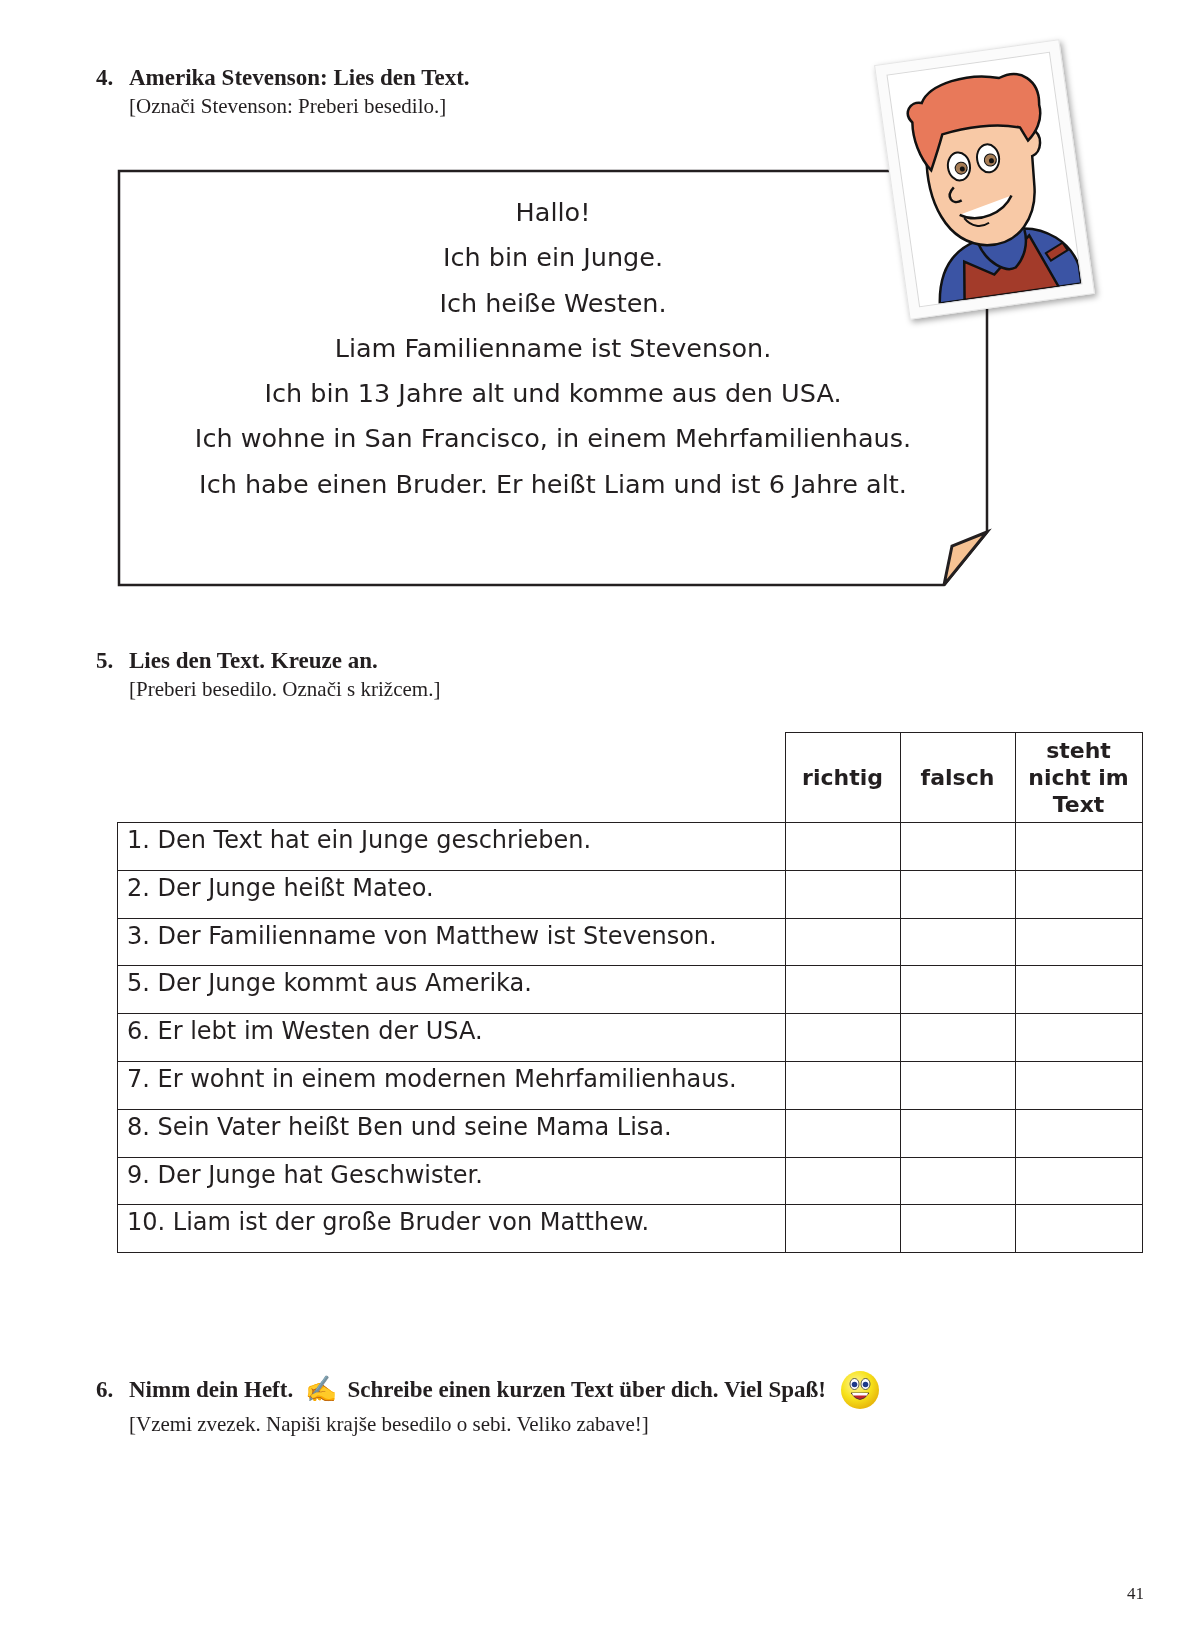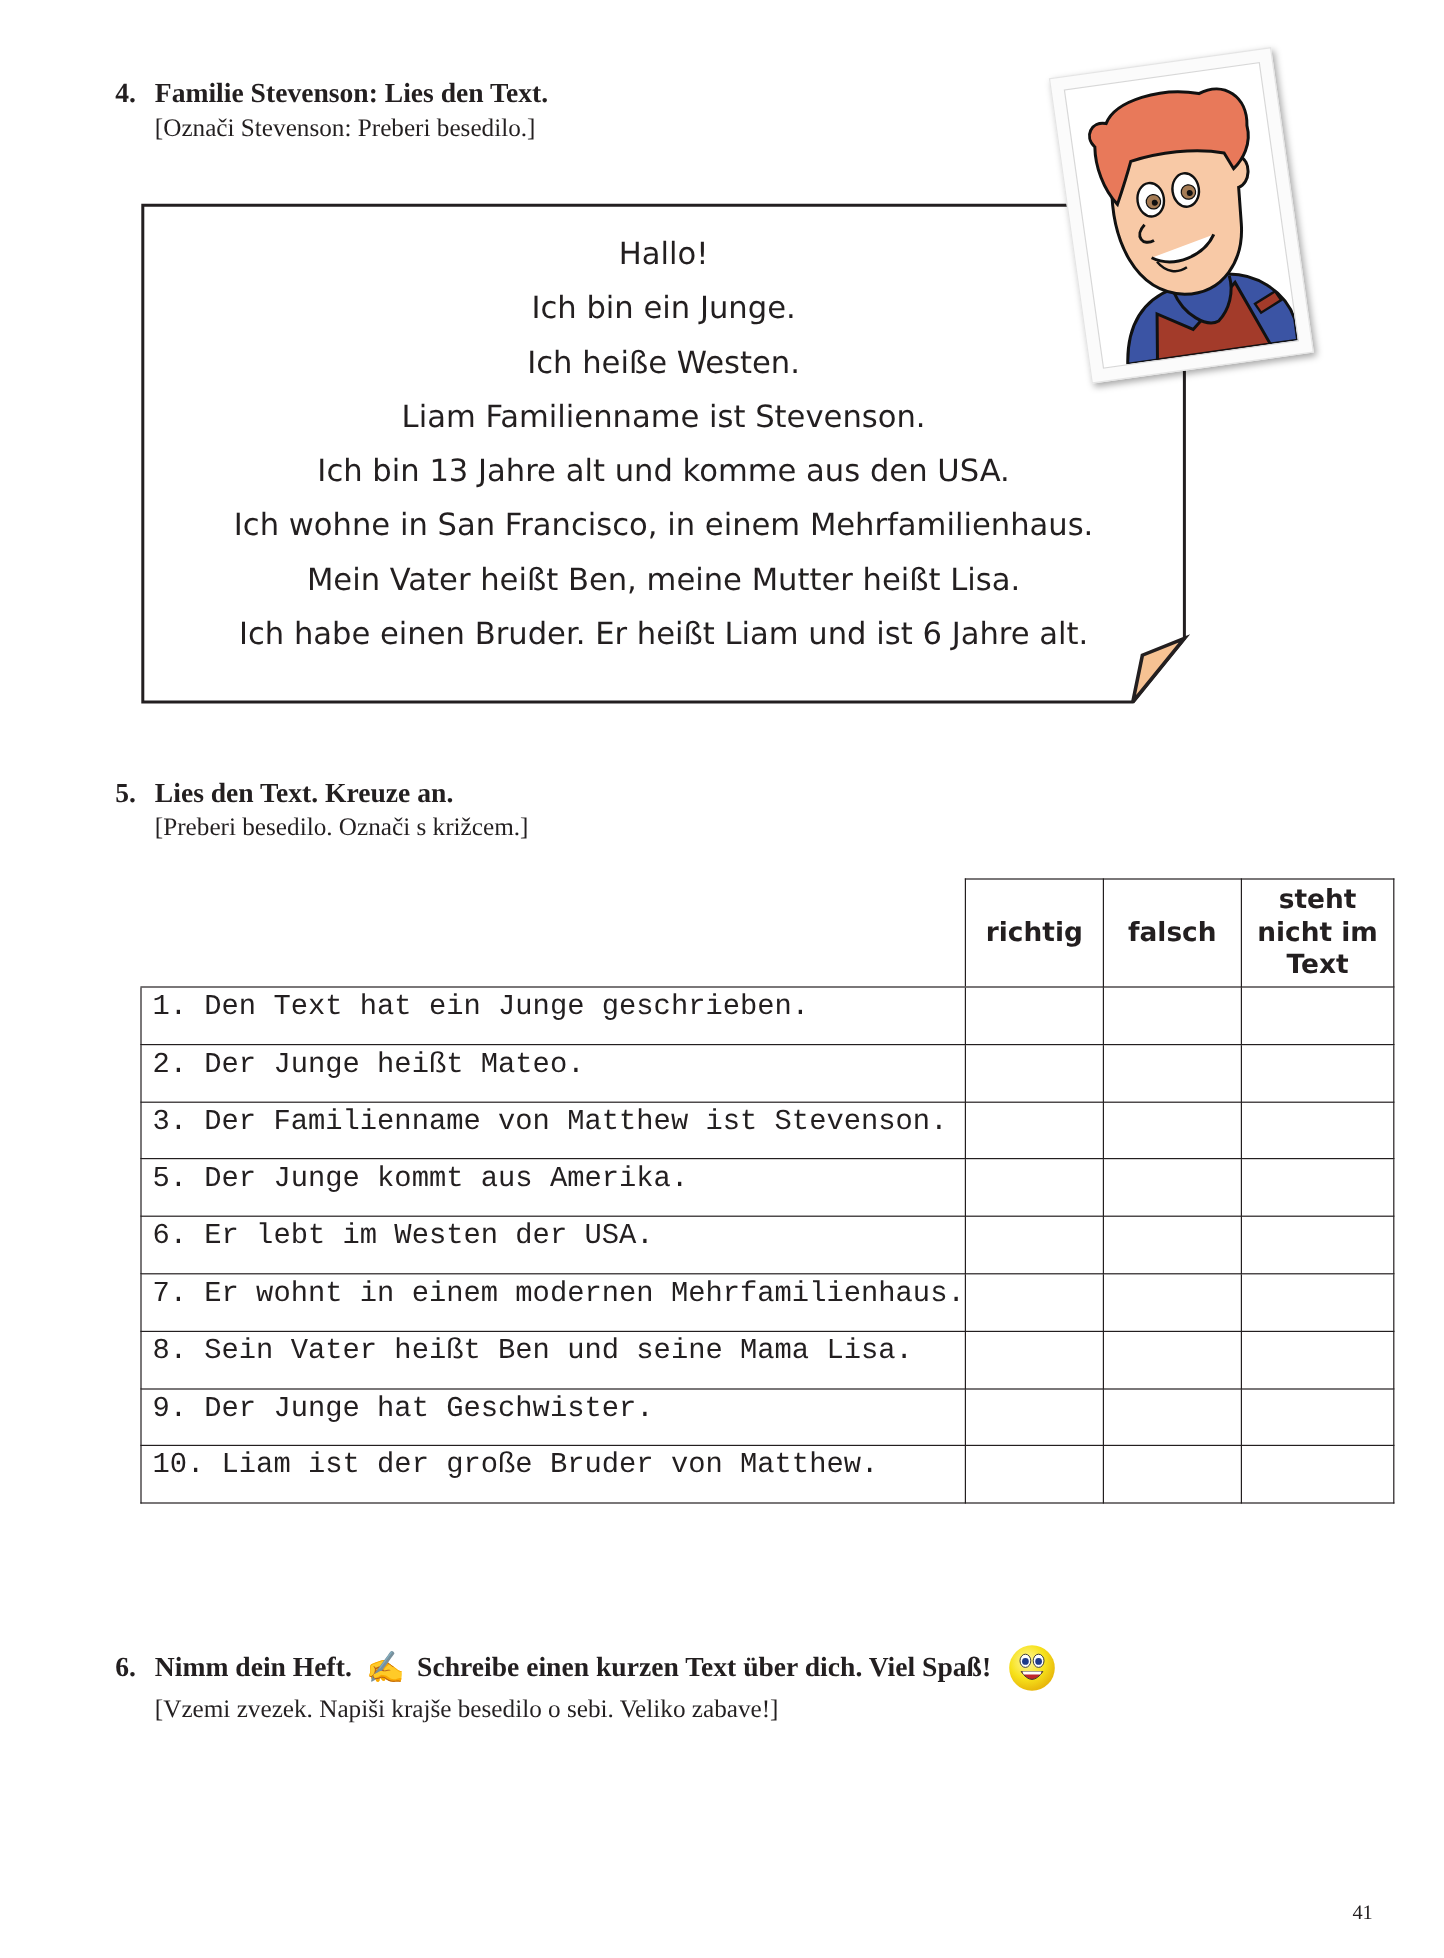--- a/index.html
+++ b/index.html
@@ -24,51 +24,50 @@
            box-shadow: 2px 3px 6px rgba(0,0,0,0.35); border: 1px solid #e5e5e5; }
   .photo-inner { position: absolute; left: 10px; top: 10px; right: 10px; bottom: 10px;
                  border: 1px solid #d8d8d8; background: #ffffff; overflow: hidden; }
 
   
   .tf-table { position: absolute; left: 117px; top: 732px; border-collapse: collapse; }
   .tf-table td, .tf-table th { border: 1.5px solid #231f20; padding: 0; }
   .tf-table th { font-size: 22px; font-weight: bold; text-align: center; line-height: 27px; }
   .tf-table th.blank { border: none; border-bottom: 1.5px solid #231f20; }
   .tf-table td.stmt { font-size: 24px; padding-left: 9px; white-space: nowrap; vertical-align: top; padding-top: 3px; }
-  .tf-table tr.row { height: 47.8px; font-family: Liberation Mono, monospace; }
+  .tf-table tr.row { height: 47.8px; }
   .tf-table td.check { width: 114px; }
 
   .page-num { position: absolute; left: 1127px; top: 1584px; font-size: 17px; }
   .pencil { display: inline-block; margin: 0 10px 0 12px; font-size: 26px; font-weight: normal; }
   .smiley { display: inline-block; margin-left: 14px; width: 40px; height: 40px; vertical-align: middle; }
 </style>
 </head>
 <body>
 
 <div class="exercise serif" style="top:64px;">
   <div class="ex-title">
     <span class="ex-num">4.</span>
-    <span>Familie Stevenson: Lies den Text.</span>
+    <span>Amerika Stevenson: Lies den Text.</span>
   </div>
   <div class="ex-sub">[Označi Stevenson: Preberi besedilo.]</div>
 </div>
 
 <div class="letter">
   <svg width="1203" height="620">
     <polygon points="119,171 987,171 987,532 944,585 119,585" fill="#ffffff" stroke="#231f20" stroke-width="2.5" stroke-linejoin="miter"></polygon>
     <polygon points="987,532 952,546 944,585" fill="#f6c293" stroke="#231f20" stroke-width="3" stroke-linejoin="miter"></polygon>
   </svg>
   <div class="letter-text sans">
     <div>Hallo!</div>
     <div>Ich bin ein Junge.</div>
     <div>Ich heiße Westen.</div>
     <div>Liam Familienname ist Stevenson.</div>
     <div>Ich bin 13 Jahre alt und komme aus den USA.</div>
     <div>Ich wohne in San Francisco, in einem Mehrfamilienhaus.</div>
-    <div>Mein Vater heißt Ben, meine Mutter heißt Lisa.</div>
     <div>Ich habe einen Bruder. Er heißt Liam und ist 6 Jahre alt.</div>
   </div>
 </div>
 
 <div class="photo">
   <div class="photo-inner">
     <svg width="163" height="233" viewBox="0 0 163 233">
 
       <path d="M20,233 C24,200 40,182 66,176 L110,170 C135,172 158,190 163,215 L163,233 Z" fill="#3b54a4" stroke="#111" stroke-width="2.5"></path>
 

